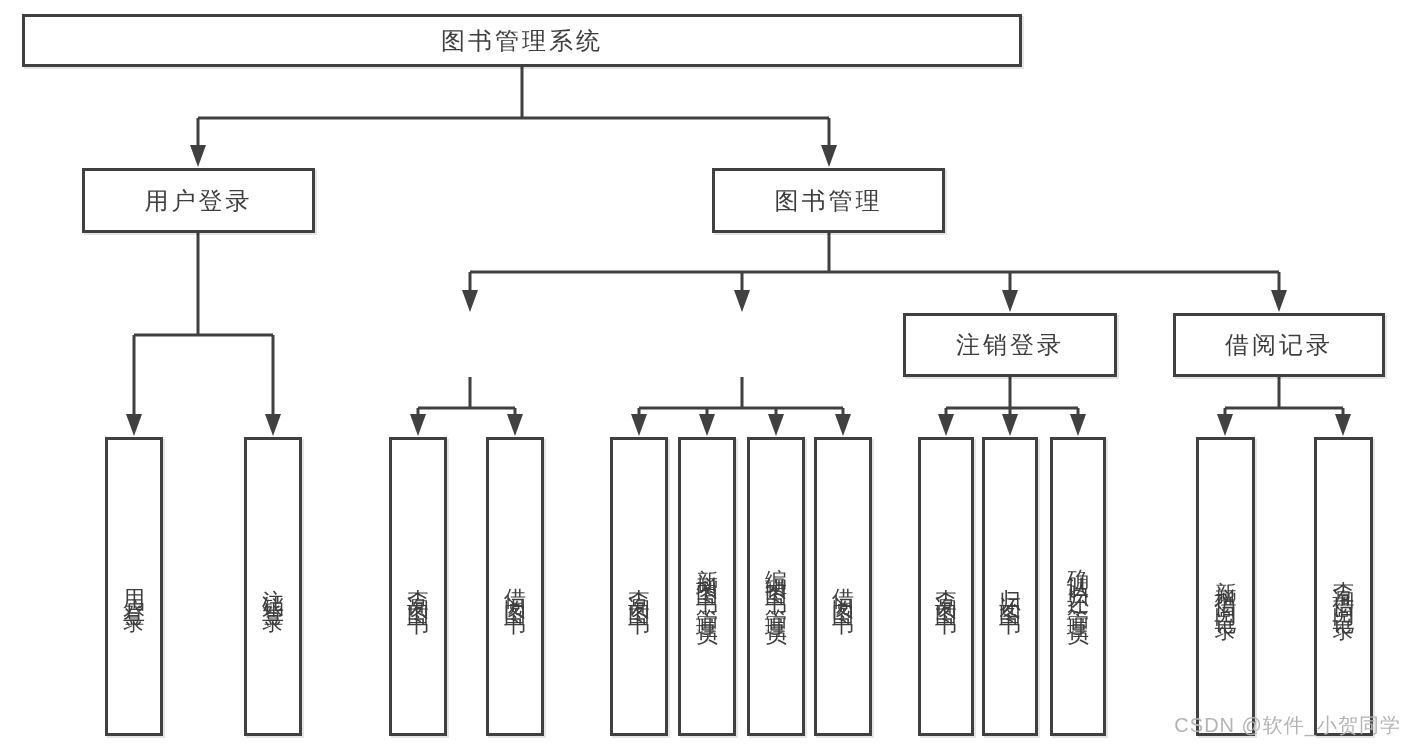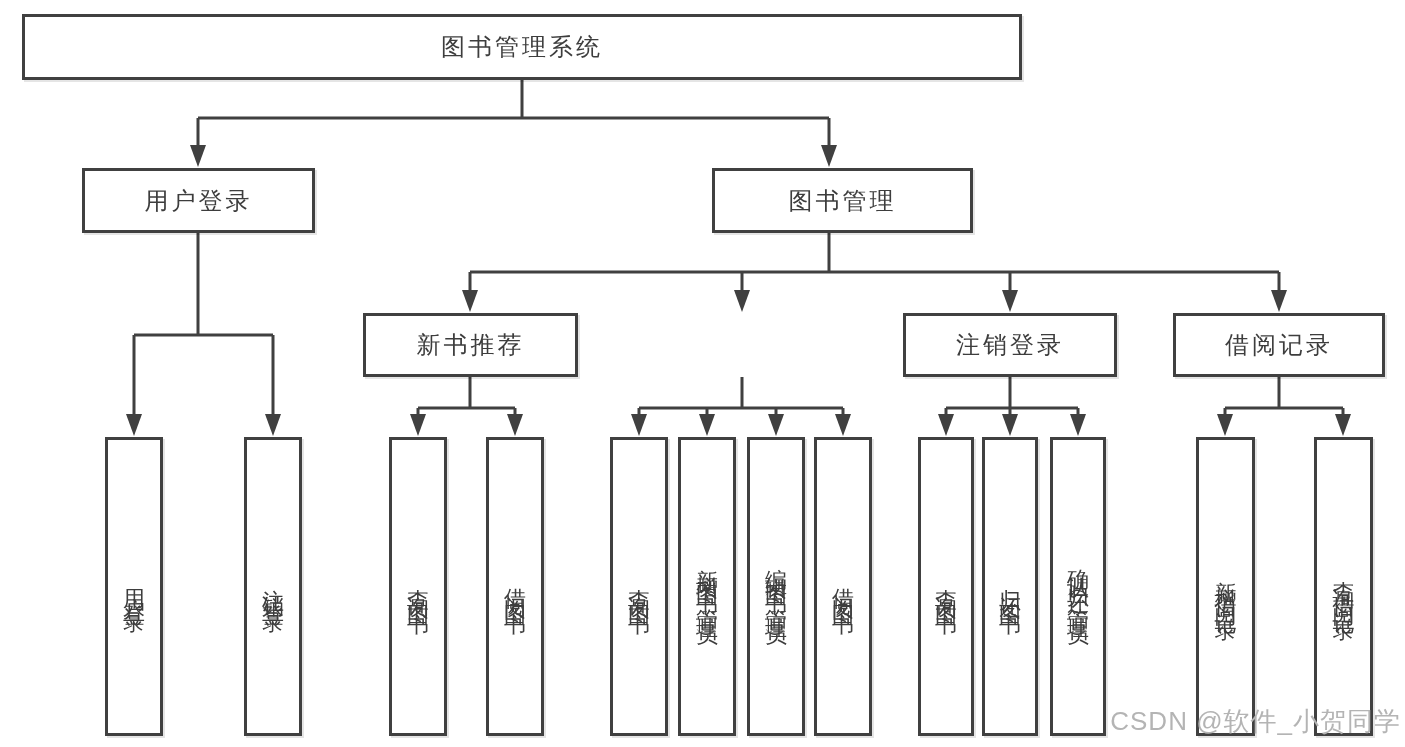--- a/index.html
+++ b/index.html
@@ -32,21 +32,21 @@
     writing-mode:vertical-rl;
     text-orientation:mixed;
     font-size:22px;
     letter-spacing:8px;
     line-height:1;
     color:#3d3d3d;
   }
   .watermark{
     position:absolute;
     right:4px;bottom:8px;
-    font-size:26px;
+    font-size:20px;
     color:#b4b4b4;
     z-index:5;
     white-space:nowrap;
     letter-spacing:1px;
   }
 </style>
 </head>
 <body>
 
 <div class="canvas">
@@ -76,34 +76,31 @@
       <polygon points="768,414 784,414 776,436"></polygon>
       <polygon points="835,414 851,414 843,436"></polygon>
       <polygon points="938,414 954,414 946,436"></polygon>
       <polygon points="1002,414 1018,414 1010,436"></polygon>
       <polygon points="1070,414 1086,414 1078,436"></polygon>
       <polygon points="1217,414 1233,414 1225,436"></polygon>
       <polygon points="1335,414 1351,414 1343,436"></polygon>
     </g>
   </svg>
 
-  <div class="node h root" style="left:22px;top:14px;width:1000px;height:66px">
+  <div class="node h root" style="left:22px;top:14px;width:1000px;height:53px">
     <span>图书管理系统</span>
   </div>
 
   <div class="node h" style="left:82px;top:168px;width:233px;height:65px">
     <span>用户登录</span>
   </div>
-  <div class="node h" style="left:712px;top:168px;width:261px;height:65px">
+  <div class="node h" style="left:712px;top:168px;width:233px;height:65px">
     <span>图书管理</span>
   </div>
 
-  <div class="node h" style="left:363px;top:313px;width:215px;height:64px">
-    <span>新书推荐</span>
-  </div>
   <div class="node h" style="left:903px;top:313px;width:214px;height:64px">
     <span>注销登录</span>
   </div>
   <div class="node h" style="left:1173px;top:313px;width:212px;height:64px">
     <span>借阅记录</span>
   </div>
 
   <div class="node v" style="left:105px;top:437px;width:58px;height:299px">
     <span>用户登录</span>
   </div>

